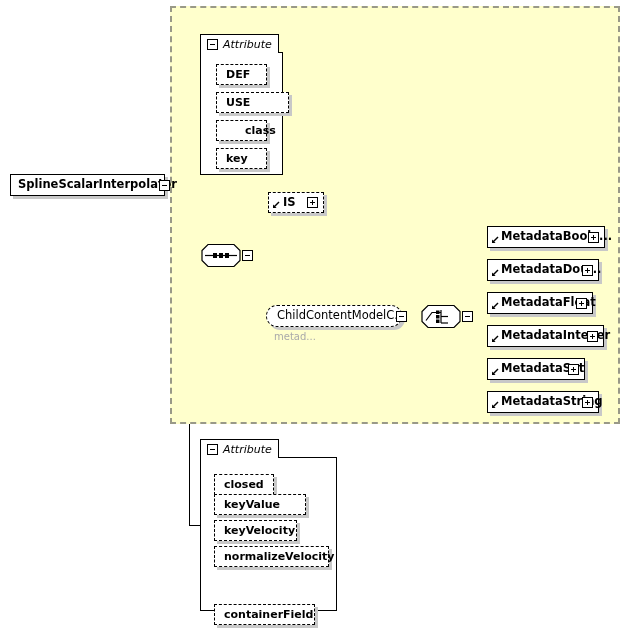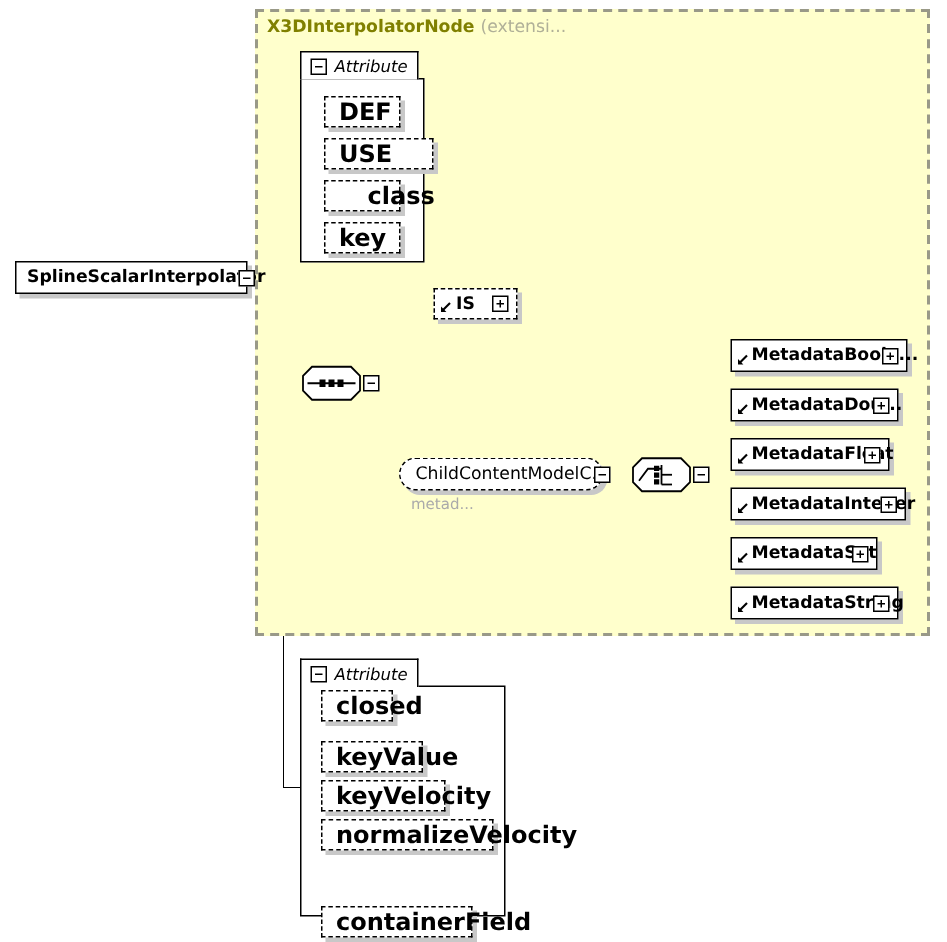--- a/index.html
+++ b/index.html
@@ -139,21 +139,21 @@
     background: #ffffff;
     border: 1px dashed #000000;
     box-shadow: 3px 3px 0 0 #c8c8c8;
     height: 21px;
     display: inline-flex;
     align-items: center;
     padding: 0 9px;
     position: absolute;
   }
   .attr-chip .lbl {
-    font-size: 16px;
+    font-size: 11px;
     font-weight: bold;
     color: #000000;
     white-space: nowrap;
     line-height: 1;
   }
 
   
   .opt-elem {
     box-sizing: border-box;
     background: #ffffff;
@@ -266,24 +266,20 @@
   <svg class="abs" style="left:0;top:0;width:631px;height:628px;" viewBox="0 0 631 628">
     <g stroke="#000000" stroke-width="1" fill="none" stroke-dasharray="3,3" shape-rendering="crispEdges">
       <path d="M258,203 L258,316"></path>
       <path d="M258,203 L268,203"></path>
       <path d="M258,316 L266,316"></path>
       <path d="M253,255 L258,255"></path>
     </g>
   </svg>
 
   <div class="abs" id="ext-region"></div>
-  <div class="abs" id="ext-label">
-    <span>X3DInterpolatorNode</span>
-    <span class="dim">(extensi...</span>
-  </div>
 
   <div class="abs nodebox" id="root-box">
     <span class="lbl">SplineScalarInterpolator</span>
     <span class="expander exp-outer"></span>
   </div>
 
   <div class="abs attr-panel" style="left:200px; top:52px; width:83px; height:123px;">
     <div class="attr-tab">
       <span class="expander"></span>
       <span class="tab-label">Attribute</span>
@@ -307,21 +303,21 @@
       <polygon points="7,1.5 33,1.5 39,7.5 39,17.5 33,23.5 7,23.5 1,17.5 1,7.5" fill="#ffffff" stroke="#000000" stroke-width="1.2"></polygon>
       <polygon points="9,4.5 35,4.5 41,10.5 41,20.5 35,26.5 9,26.5 3,20.5 3,10.5" fill="none" stroke="#c8c8c8" stroke-width="0"></polygon>
       <line x1="4" y1="12.5" x2="36" y2="12.5" stroke="#000000" stroke-width="1.2"></line>
       <rect x="12" y="10" width="4" height="5" fill="#000000"></rect>
       <rect x="18" y="10" width="4" height="5" fill="#000000"></rect>
       <rect x="24" y="10" width="4" height="5" fill="#000000"></rect>
     </svg>
     <span class="expander" style="position:absolute; left:41px; top:7px;"></span>
   </div>
 
-  <div class="opt-elem" style="left:268px; top:192px; width:56px;margin-left:21px;">
+  <div class="opt-elem" style="left:268px; top:192px; width:56px;">
     <svg class="refarrow" viewBox="0 0 8 8">
       <path d="M7,1 L2,6" stroke="#000000" stroke-width="1.4" fill="none"></path>
       <path d="M1,7 L1,3.4 L4.6,7 Z" fill="#000000"></path>
     </svg>
     <span class="lbl">IS</span>
     <span class="expander plus exp-inner"></span>
   </div>
 
   <div id="ccm-box">
     <span class="lbl">ChildContentModelC...</span>
@@ -395,24 +391,24 @@
     </svg>
     <span class="metabox-label">MetadataString</span>
     <span class="expander plus exp-inner"></span>
   </div>
 
   <div class="abs attr-panel" style="left:200px; top:457px; width:137px; height:154px;">
     <div class="attr-tab">
       <span class="expander"></span>
       <span class="tab-label">Attribute</span>
     </div>
-    <div class="attr-chip" style="left:13px; top:2px; width:48px;">
+    <div class="attr-chip" style="left:13px; top:16px; width:60px;">
       <span class="lbl">closed</span>
     </div>
-    <div class="attr-chip" style="left:13px; top:36px; width:68px;">
+    <div class="attr-chip" style="left:13px; top:36px; width:92px;">
       <span class="lbl">keyValue</span>
     </div>
     <div class="attr-chip" style="left:13px; top:88px; width:115px;">
       <span class="lbl">normalizeVelocity</span>
     </div>
     <div class="attr-chip" style="left:13px; top:62px; width:83px;">
       <span class="lbl">keyVelocity</span>
     </div>
     <div class="attr-chip" style="left:13px; top:114px; width:101px;margin-top:32px;">
       <span class="lbl">containerField</span>

